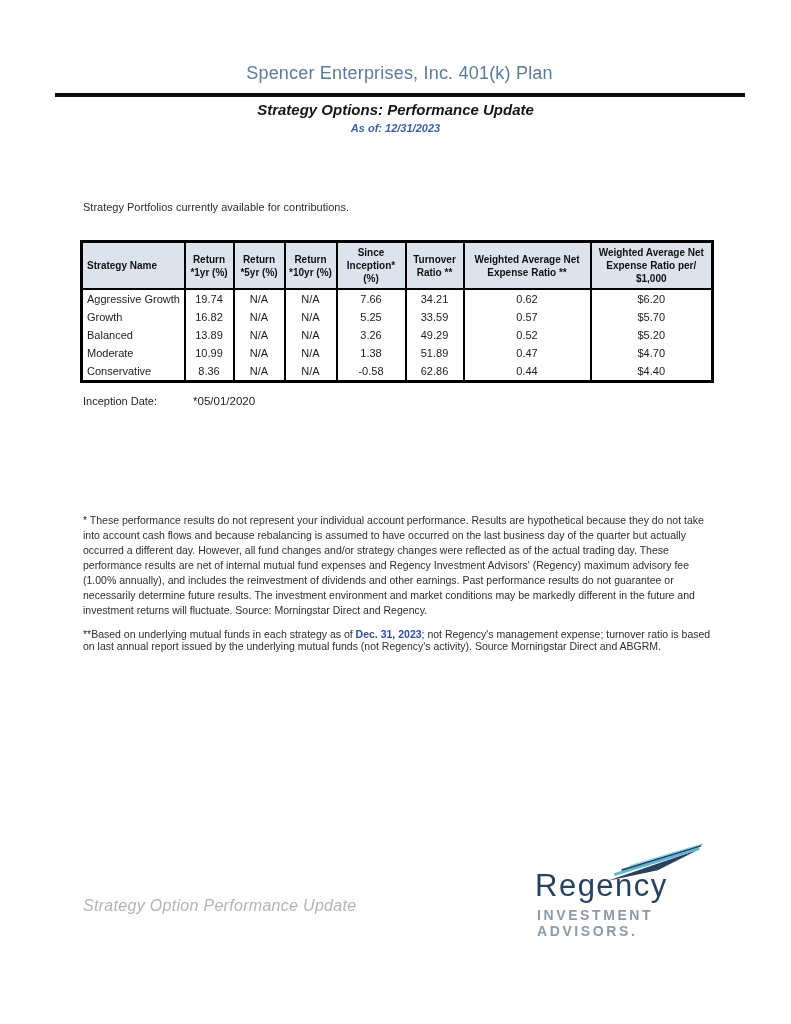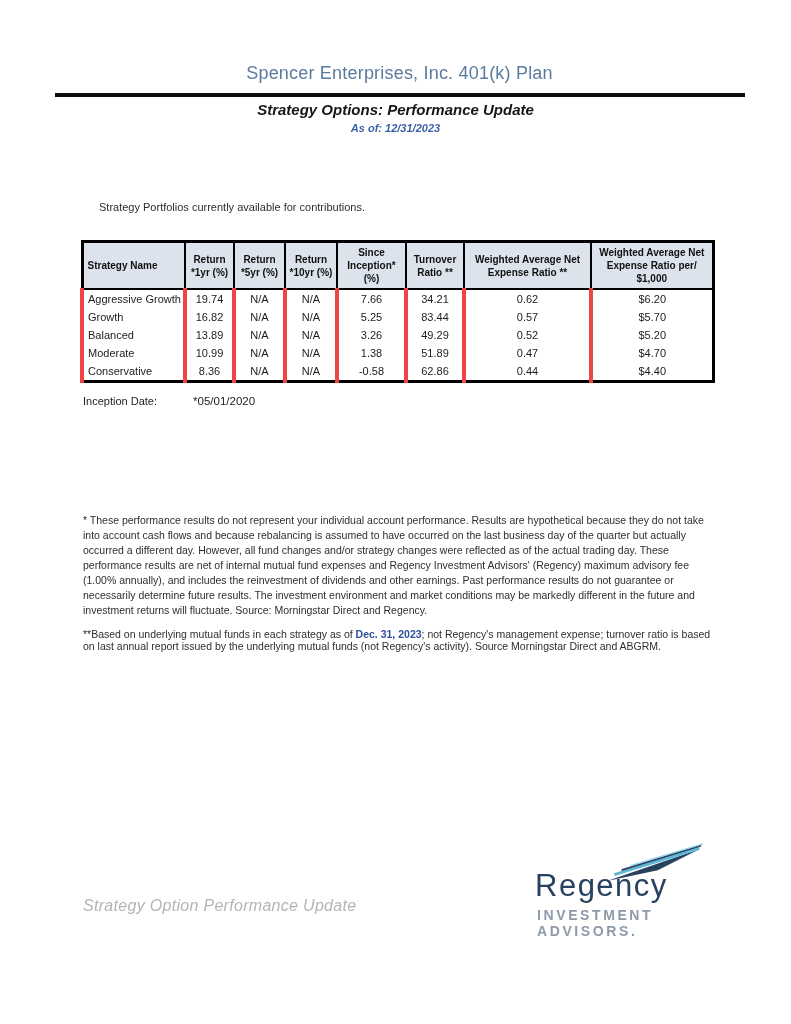--- a/index.html
+++ b/index.html
@@ -28,41 +28,41 @@
     font-size:15px; font-weight:bold; font-style:italic; color:#161616;
   }
   .as-of {
     position:absolute; top:122px; left:0; right:0;
     text-align:center;
     font-size:11px; font-weight:bold; font-style:italic; color:#3a5fa8;
   }
   
   .intro {
     position:absolute; top:201px; left:83px;
-    font-size:11px; color:#2e2e2e;margin-left:16px;
+    font-size:11px; color:#2e2e2e;
   }
   
   .perf-table {
     position:absolute; top:240px; left:80px;
     border-collapse:collapse;
     table-layout:fixed;
     width:631px;
     border:3px solid #000;
   }
   .perf-table th {
     background:#dce3ec;
     border:2px solid #000;
     font-size:10px; font-weight:bold; color:#111;
     text-align:center; vertical-align:middle;
     padding:3px 2px; line-height:1.3;
     height:39px;
   }
   .perf-table th.first { text-align:left; padding-left:4px; }
   .perf-table td {
-    border-left:4px solid #ef4444; border-right:2px solid #000;
+    border-left:2px solid #ef4444; border-right:2px solid #000;
     border-top:none; border-bottom:none;
     font-size:11px; color:#1c1c1c;
     text-align:center; vertical-align:middle;
     padding:2px 2px; height:14px;
   }
   .perf-table td.first { text-align:left; padding-left:4px; }
   
   .inception {
     position:absolute; top:395px; left:83px;
     font-size:11px; color:#1c1c1c;
@@ -142,21 +142,21 @@
         <td>34.21</td>
         <td>0.62</td>
         <td>$6.20</td>
       </tr>
       <tr>
         <td class="first">Growth</td>
         <td>16.82</td>
         <td>N/A</td>
         <td>N/A</td>
         <td>5.25</td>
-        <td>83.44</td>
+        <td>33.59</td>
         <td>0.57</td>
         <td>$5.70</td>
       </tr>
       <tr>
         <td class="first">Balanced</td>
         <td>13.89</td>
         <td>N/A</td>
         <td>N/A</td>
         <td>3.26</td>
         <td>49.29</td>

